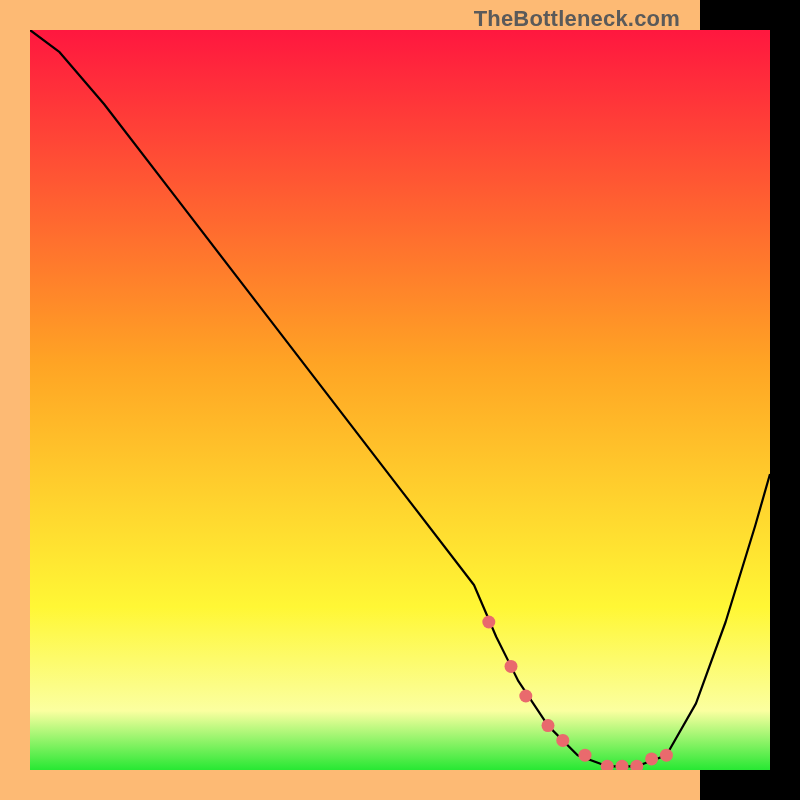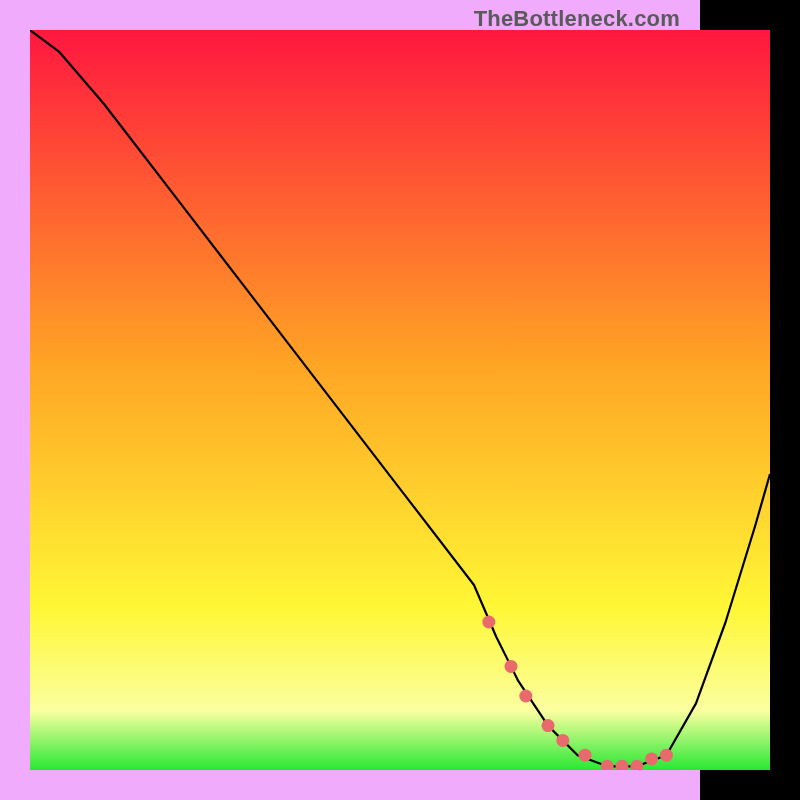--- a/index.html
+++ b/index.html
@@ -7,21 +7,21 @@
     padding: 0;
     width: 800px;
     height: 800px;
     background: #000;
     overflow: hidden;
   }
   .frame {
     position: relative;
     width: 700px;
     height: 800px;
-    background: #f0abfc;
+    background: #fdba74;
   }
   .plot {
     position: absolute;
     left: 30px;
     top: 30px;
     width: 740px;
     height: 740px;
   }
   .watermark {
     position: absolute;

